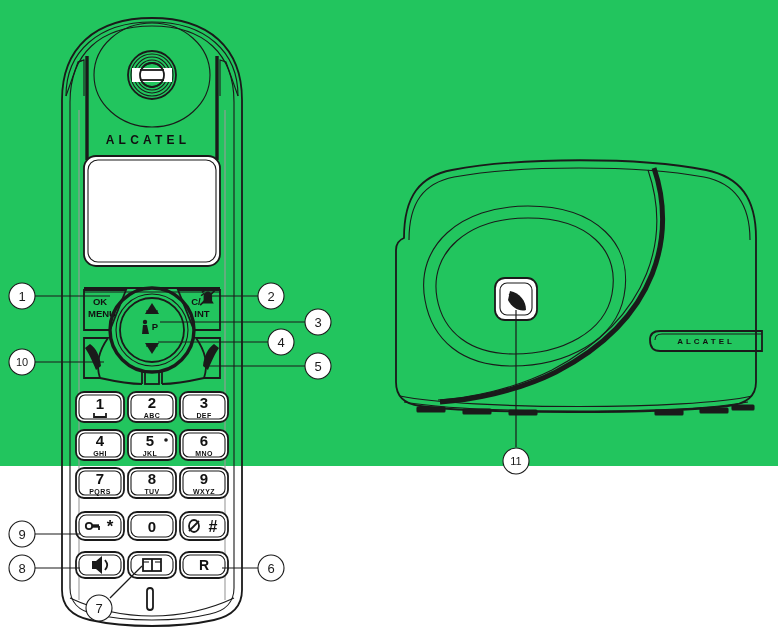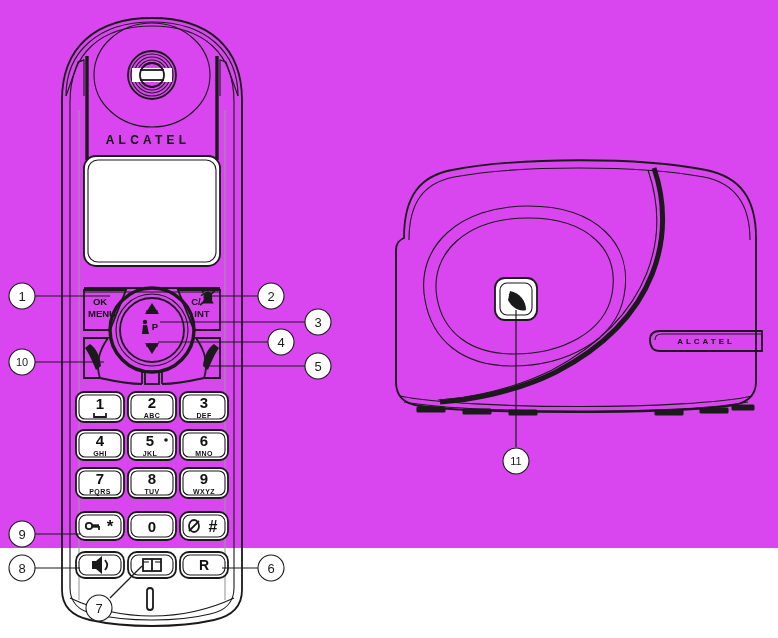--- a/index.html
+++ b/index.html
@@ -1,18 +1,18 @@
 <!DOCTYPE html>
 <html><head>
 <meta charset="utf-8">
 <title>Alcatel Cordless Phone Diagram</title>
 <style>
   html,body{margin:0;padding:0;background:#ffffff;}
   body{width:778px;height:638px;font-family:"Liberation Sans",sans-serif;overflow:hidden;}
-  #stage{position:relative;width:778px;height:548px;background:#d946ef;}
+  #stage{position:relative;width:778px;height:466px;background:#22c55e;}
   svg{display:block;}
   .ln{fill:none;stroke:#1a1a1a;}
   .thin{stroke-width:1.1;}
   .med{stroke-width:1.8;}
   .thick{stroke-width:3.4;}
   .xthick{stroke-width:5;}
   .gray{stroke:#9a9a9a;stroke-width:1.1;fill:none;}
   .fillw{fill:#ffffff;}
   .filld{fill:#1a1a1a;}
   .lead{fill:none;stroke:#1a1a1a;stroke-width:1.2;}

